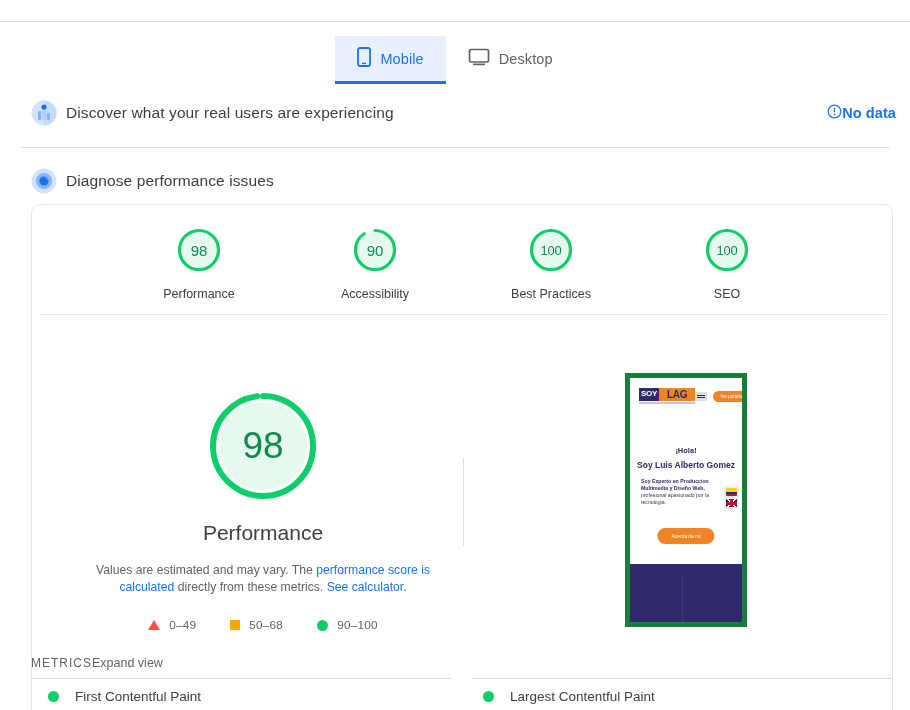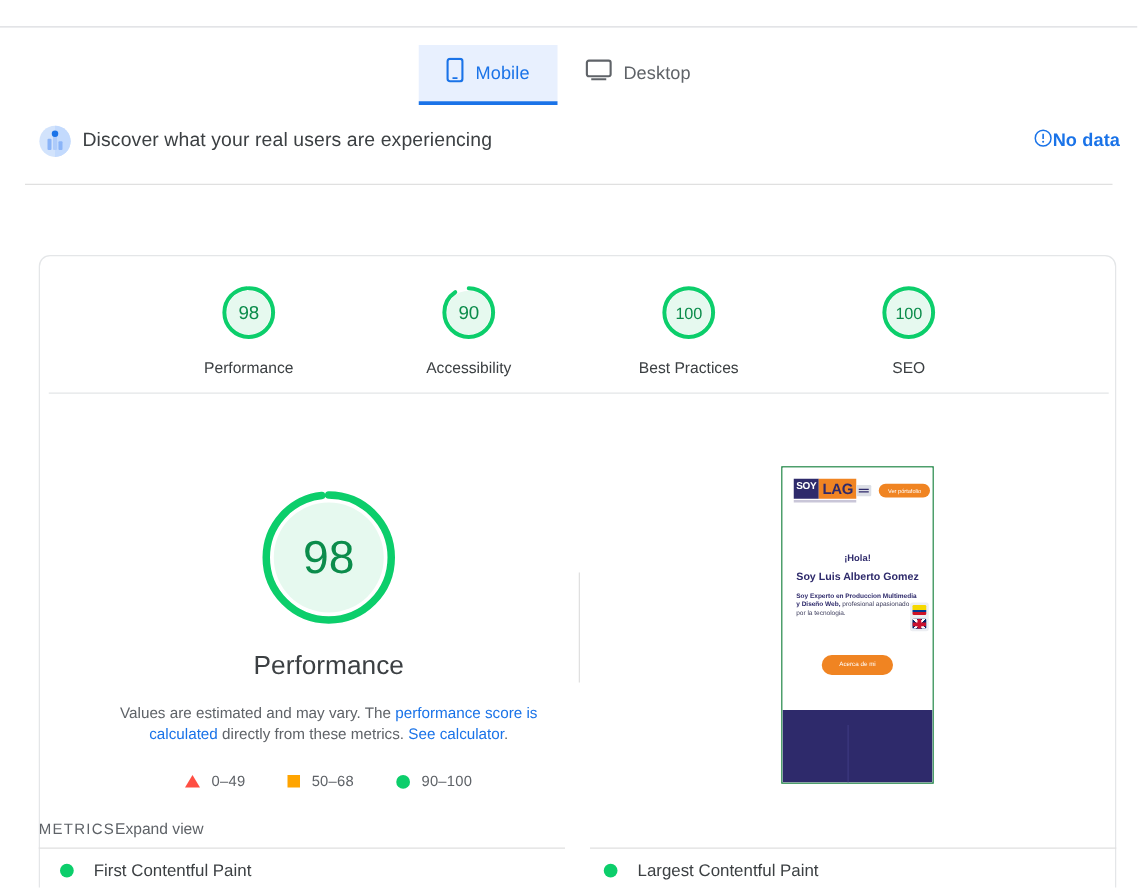--- a/index.html
+++ b/index.html
@@ -66,27 +66,27 @@
   .legend { margin-top: 22px; display: flex; align-items: center; gap: 34px; }
   .legend-item { display: flex; align-items: center; gap: 9px; }
   .legend-item .lg-label { font-size: 11.8px; color: #5f6368; letter-spacing: .2px; }
   .sw-tri { width: 0; height: 0; border-left: 6px solid transparent; border-right: 6px solid transparent; border-bottom: 10px solid #ff4e42; }
   .sw-sq { width: 10px; height: 10px; background: #ffa400; }
   .sw-ci { width: 11px; height: 11px; border-radius: 50%; background: #0cce6b; }
 
   .vdiv { position: absolute; left: 431px; top: 253px; width: 1px; height: 88px; background: #e0e0e0; }
 
   
-  .thumb-wrap { position: absolute; left: 593px; top: 168px; width: 122px; height: 254px; border: 1px solid #15803d; background: #fff; overflow: hidden; }
+  .thumb-wrap { position: absolute; left: 593px; top: 168px; width: 122px; height: 254px; border: 5px solid #15803d; background: #fff; overflow: hidden; }
   .thumb { position: relative; width: 100%; height: 100%; background: #fff; font-family: "Liberation Sans", sans-serif; }
   .th-head { position: absolute; top: 8px; left: 0; right: 0; height: 20px; display: flex; align-items: center; padding: 0 9px; justify-content: space-between; }
   .th-logo { display: flex; flex-direction: column; gap: 1px; }
   .th-logo-main { display: flex; }
   .th-logo-a { background: #2e2a6b; color: #fff; font-size: 8px; font-weight: bold; padding: 1px 2px; letter-spacing: -.3px; }
-  .th-logo-b { background: #f08422; color: #2e2a6b; font-size: 12px; font-weight: bold; padding: 1px 3px; letter-spacing: -.3px; }
+  .th-logo-b { background: #f08422; color: #2e2a6b; font-size: 10px; font-weight: bold; padding: 1px 8px; letter-spacing: -.3px; }
   .th-logo-sub { height: 2px; background: #c9c6d8; width: 100%; }
   .th-right { display: flex; align-items: center; gap: 6px; }
   .th-burger { width: 12px; height: 9px; background: #dcdfe6; border-radius: 1px; position: relative; }
   .th-burger i { position: absolute; left: 2px; right: 2px; height: 1px; background: #2e2a6b; }
   .th-burger i:nth-child(1) { top: 3px; }
   .th-burger i:nth-child(2) { top: 5px; }
   .th-pill { background: #f08422; color: #fff; font-size: 4.5px; padding: 3px 7px; border-radius: 8px; white-space: nowrap; }
   .th-hola { position: absolute; top: 68px; left: 0; right: 0; text-align: center; font-size: 7.5px; color: #2e2a6b; font-weight: bold; }
   .th-name { position: absolute; top: 82px; left: 0; right: 0; text-align: center; font-size: 8.5px; color: #2e2a6b; font-weight: bold; }
   .th-body { position: absolute; top: 100px; left: 11px; right: 11px; font-size: 5.2px; line-height: 7px; color: #3a3a5a; }
@@ -161,20 +161,31 @@
             <circle cx="7.5" cy="7.5" r="6.3" fill="none" stroke="#1a73e8" stroke-width="1.2"></circle>
             <line x1="7.5" y1="4" x2="7.5" y2="8.2" stroke="#1a73e8" stroke-width="1.3"></line>
             <circle cx="7.5" cy="10.4" r=".85" fill="#1a73e8"></circle>
           </svg>
       </span>
       <span class="nd-label">No data</span>
     </div>
   </div>
   <div class="hrule" style="top:147px;"></div>
 
+  <div class="section-row" style="top:168px; height:26px;">
+    <span class="sec-icon">
+      <svg width="26" height="26" viewBox="0 0 26 26">
+        <circle cx="13" cy="13" r="12.5" fill="#d2e3fc"></circle>
+        <circle cx="13" cy="13" r="8" fill="#8ab4f8"></circle>
+        <circle cx="13" cy="13" r="4.6" fill="#1a73e8"></circle>
+        <path d="M13 8.4a4.6 4.6 0 0 1 4.6 4.6z" fill="#5ca9f8"></path>
+      </svg>
+    </span>
+    <span class="sec-title">Diagnose performance issues</span>
+  </div>
 
   <div class="card">
 
     <div class="gauges">
       <div class="gauge-item">
         <div class="ring">
           <svg width="46" height="46" viewBox="0 0 46 46">
             <circle cx="23" cy="23" r="17.5" fill="#e6f9ef"></circle>
             <circle cx="23" cy="23" r="19.5" fill="none" stroke="#0cce6b" stroke-width="3.2" stroke-dasharray="120.1 122.5" stroke-linecap="round" transform="rotate(-90 23 23)"></circle>
           </svg>

